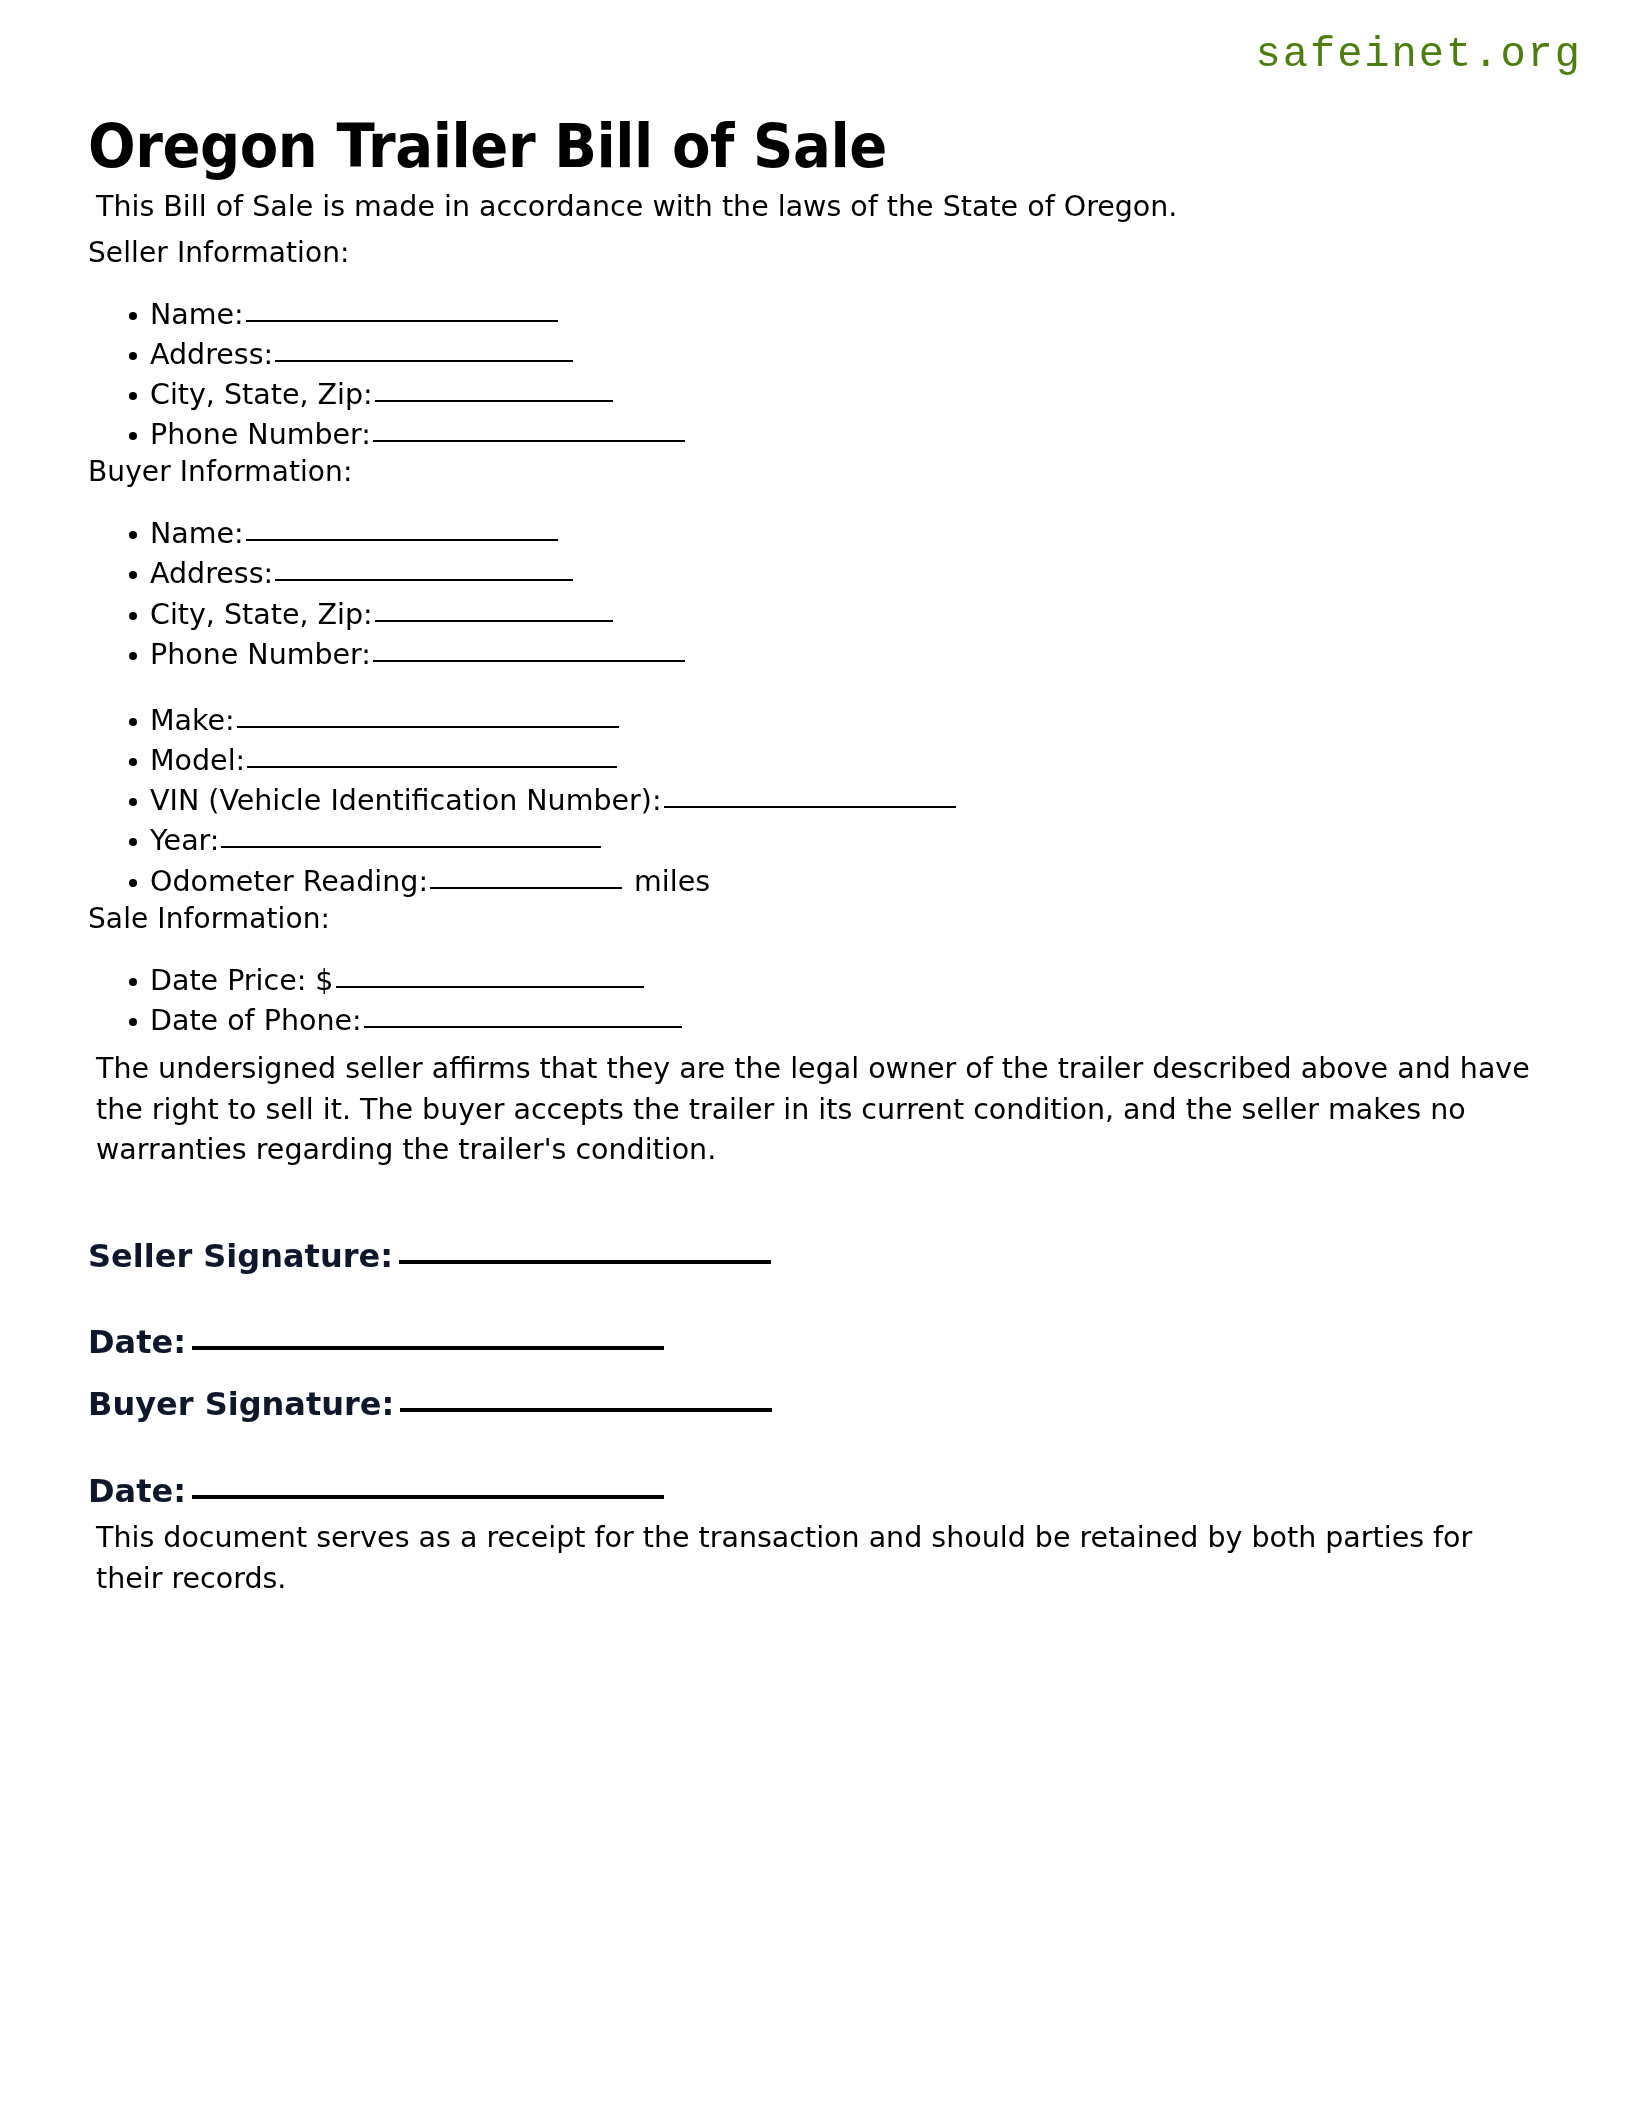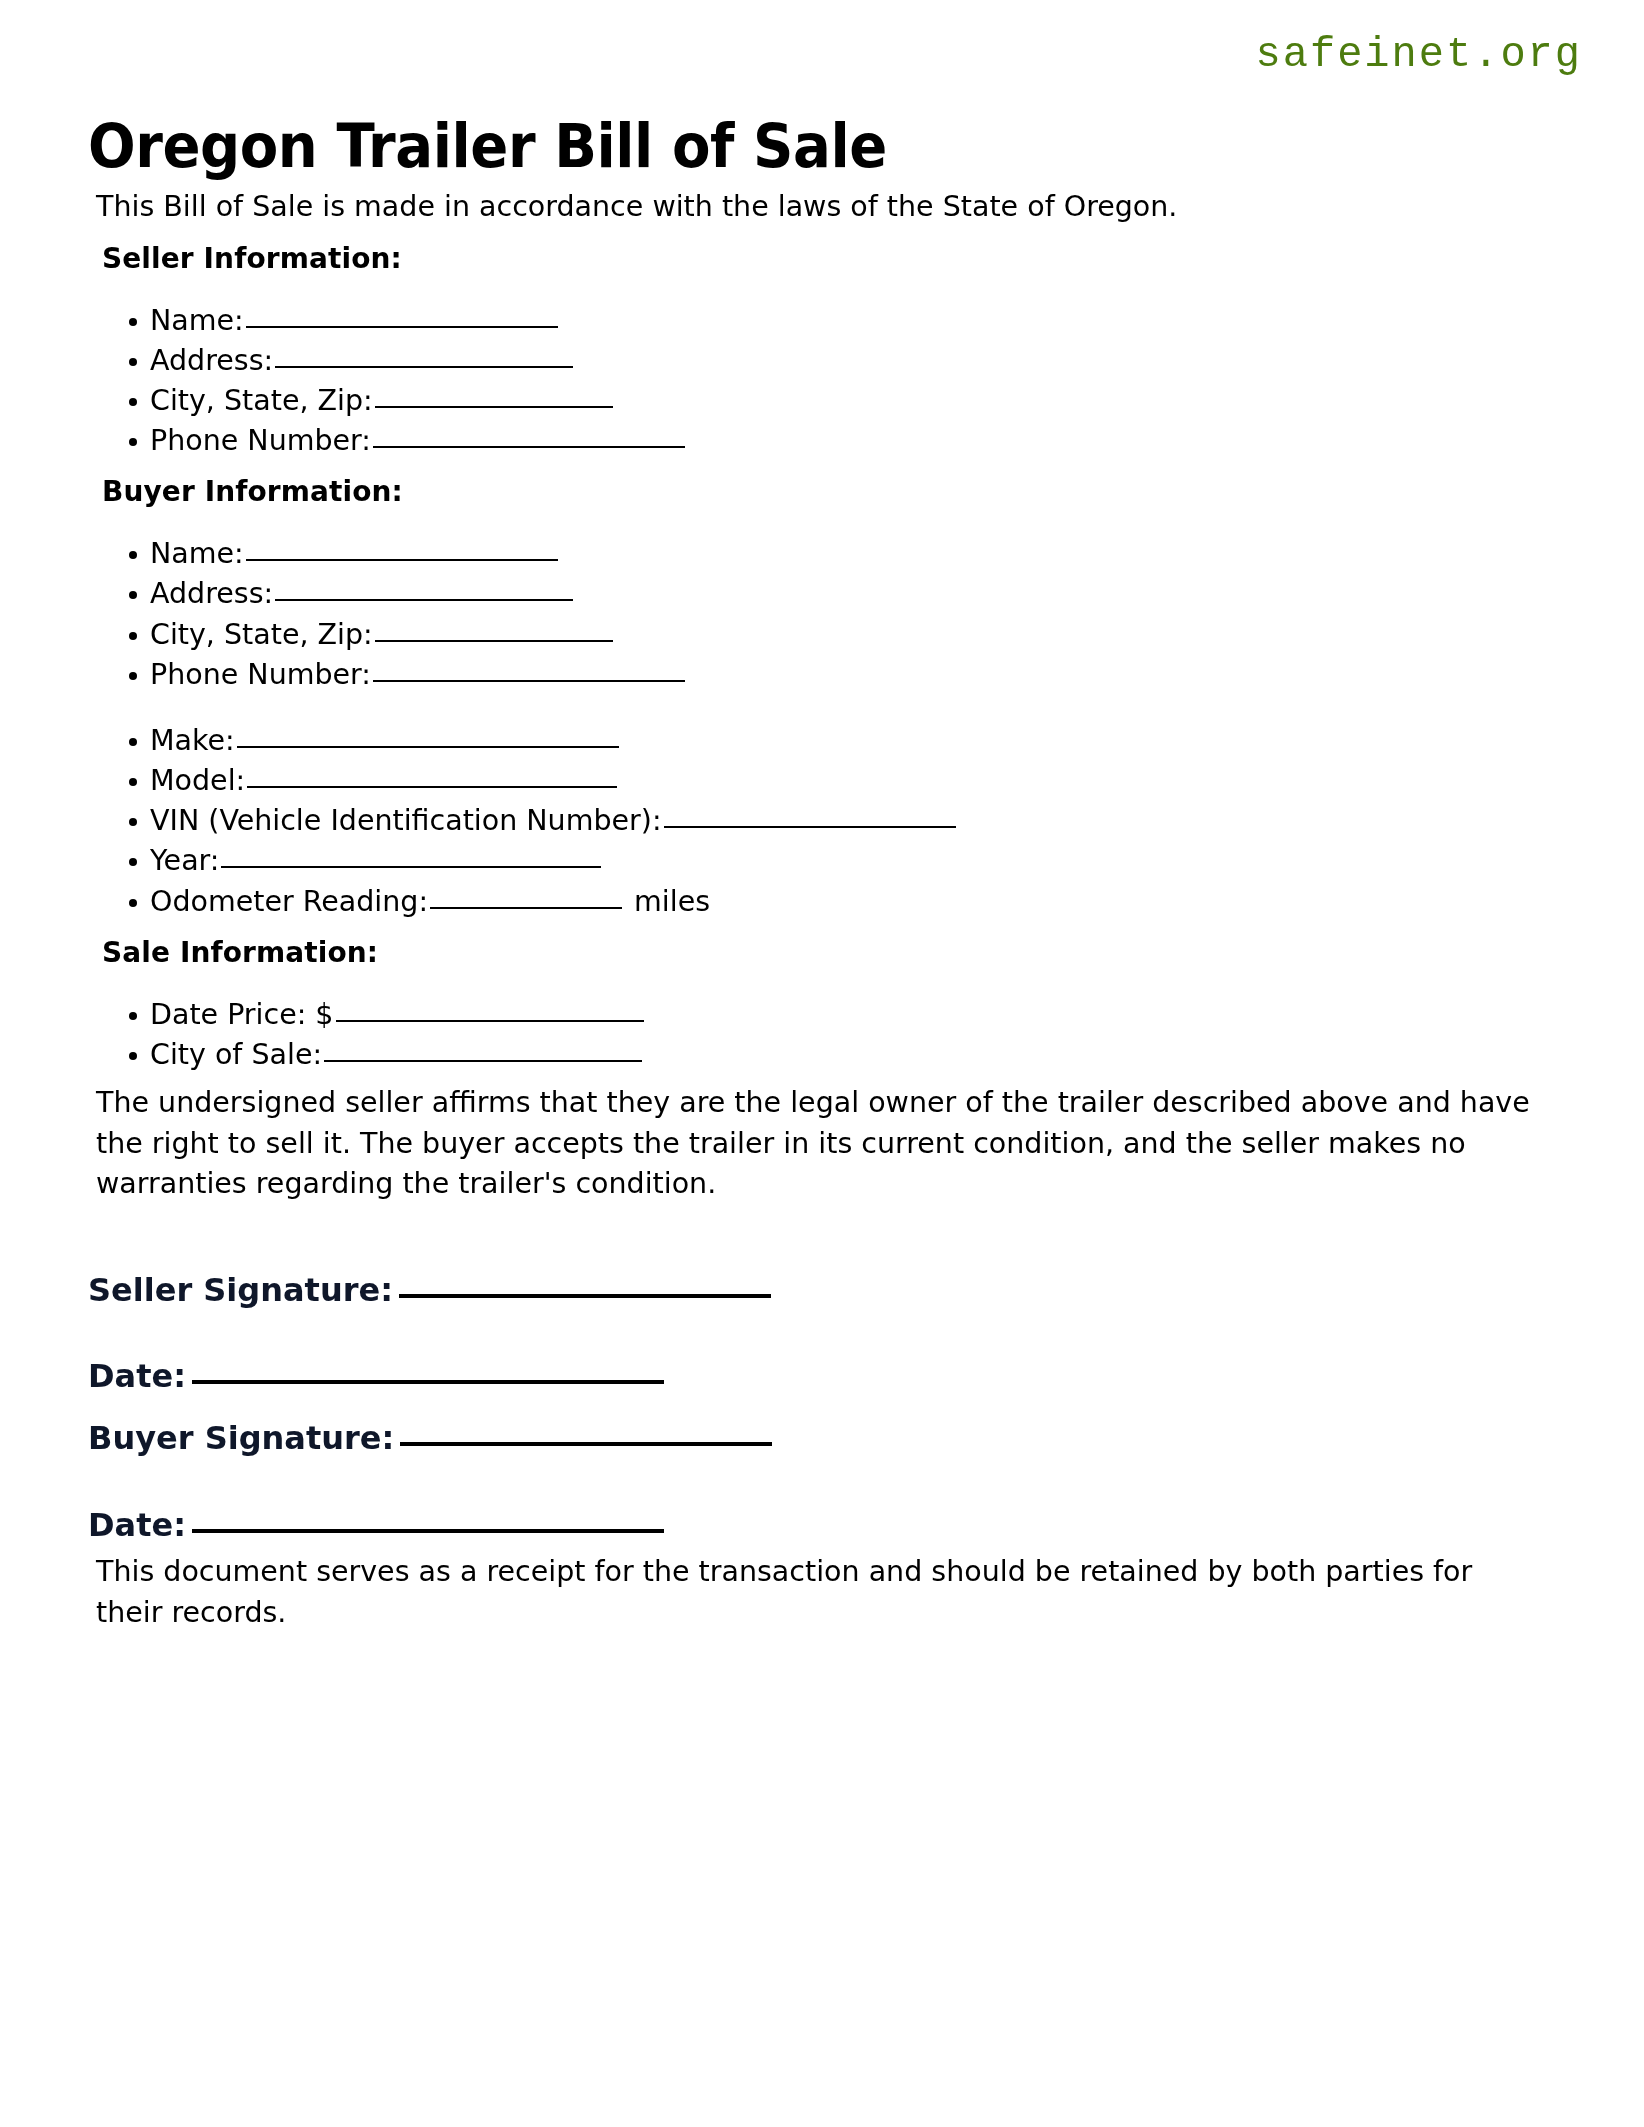--- a/index.html
+++ b/index.html
@@ -62,22 +62,22 @@
     font-size: 28.5px;
     line-height: 1.42;
     margin: 8px;
     color: #000000;
   }
 
   .intro { margin-top: 49px; }
 
   h2.section-title {
     font-size: 28px;
-    font-weight: bold;
-    margin: 14px;
+    font-weight: normal;
+    margin: 0;
     color: #000000;
     letter-spacing: 0.1px;
   }
   .sec-seller   { margin-top: 44px; }
   .sec-buyer    { margin-top: 68px; }
   .sec-trailer  { margin-top: 68px; }
   .sec-sale     { margin-top: 68px; }
 
   ul.field-list {
     list-style: none;
@@ -212,21 +212,21 @@
         <span>Odometer Reading:</span><span class="rule w9"></span><span class="spacer-odo"></span><span>miles</span>
       </li>
     </ul>
 
     <h2 class="section-title sec-sale">Sale Information:</h2>
     <ul class="field-list">
       <li>
         <span>Date Price: $</span><span class="rule w10"></span>
       </li>
       <li>
-        <span>City of Sale:</span><span class="rule w11"></span>
+        <span>Date of Phone:</span><span class="rule w11"></span>
       </li>
     </ul>
 
     <p class="body-text affirm">The undersigned seller affirms that they are the legal owner of the trailer described above and have the right to sell it. The buyer accepts the trailer in its current condition, and the seller makes no warranties regarding the trailer's condition.</p>
 
     <div class="sign-line sign-seller-sig">
       <span>Seller Signature:</span><span class="rule-b s1"></span>
     </div>
 
     <div class="sign-line sign-seller-date">

